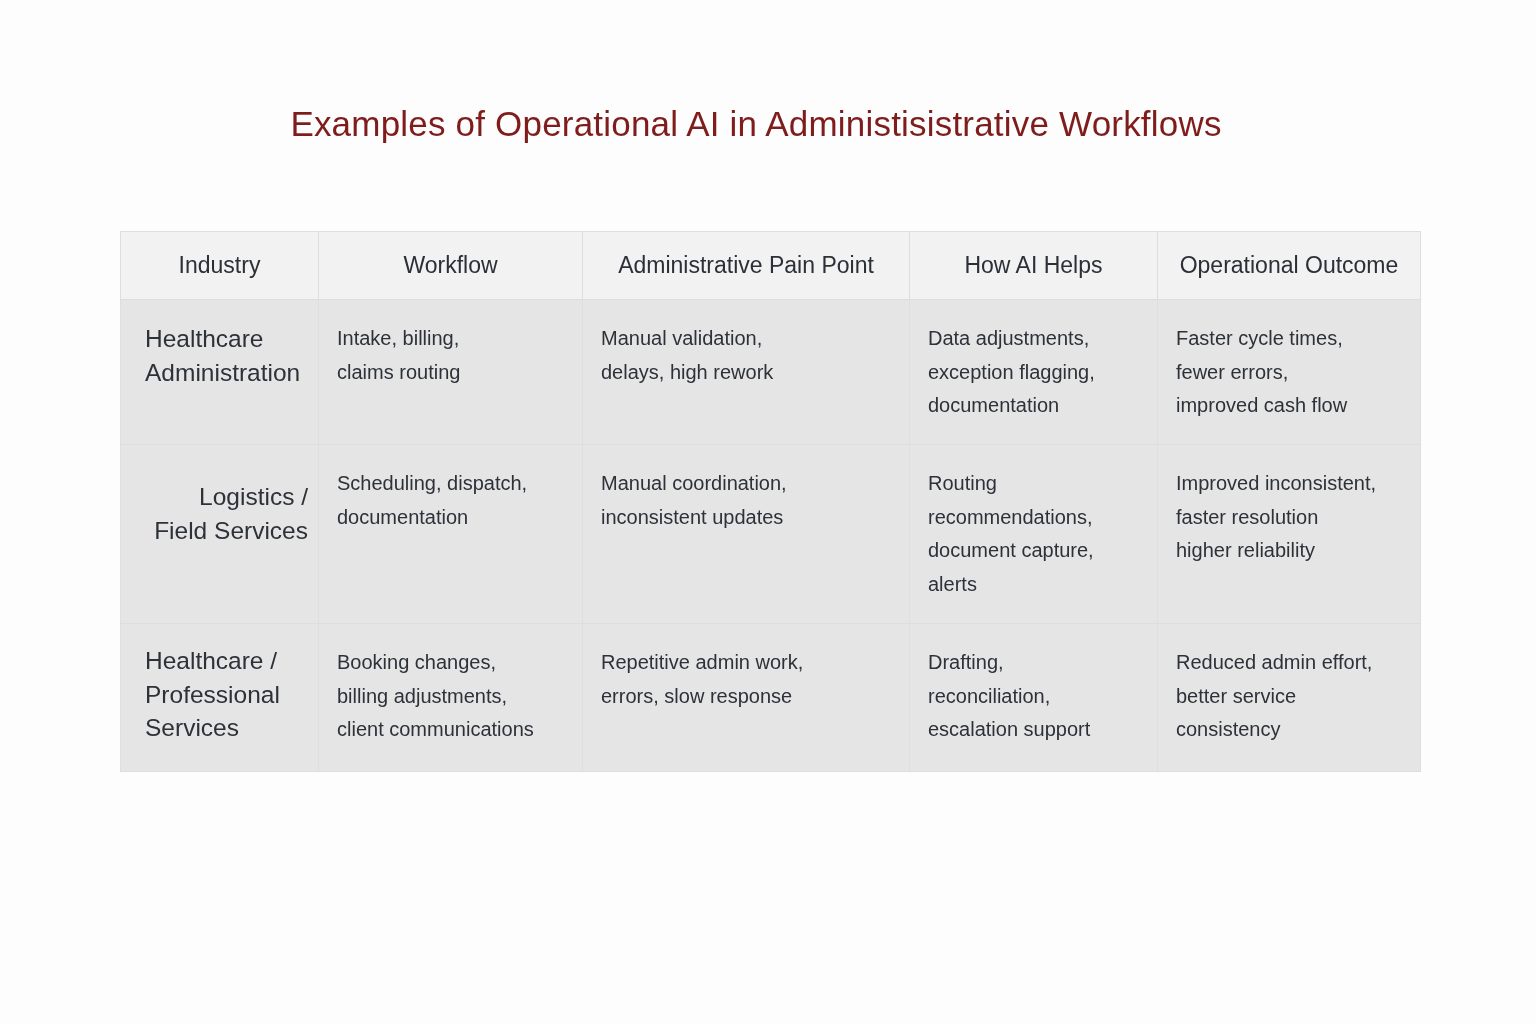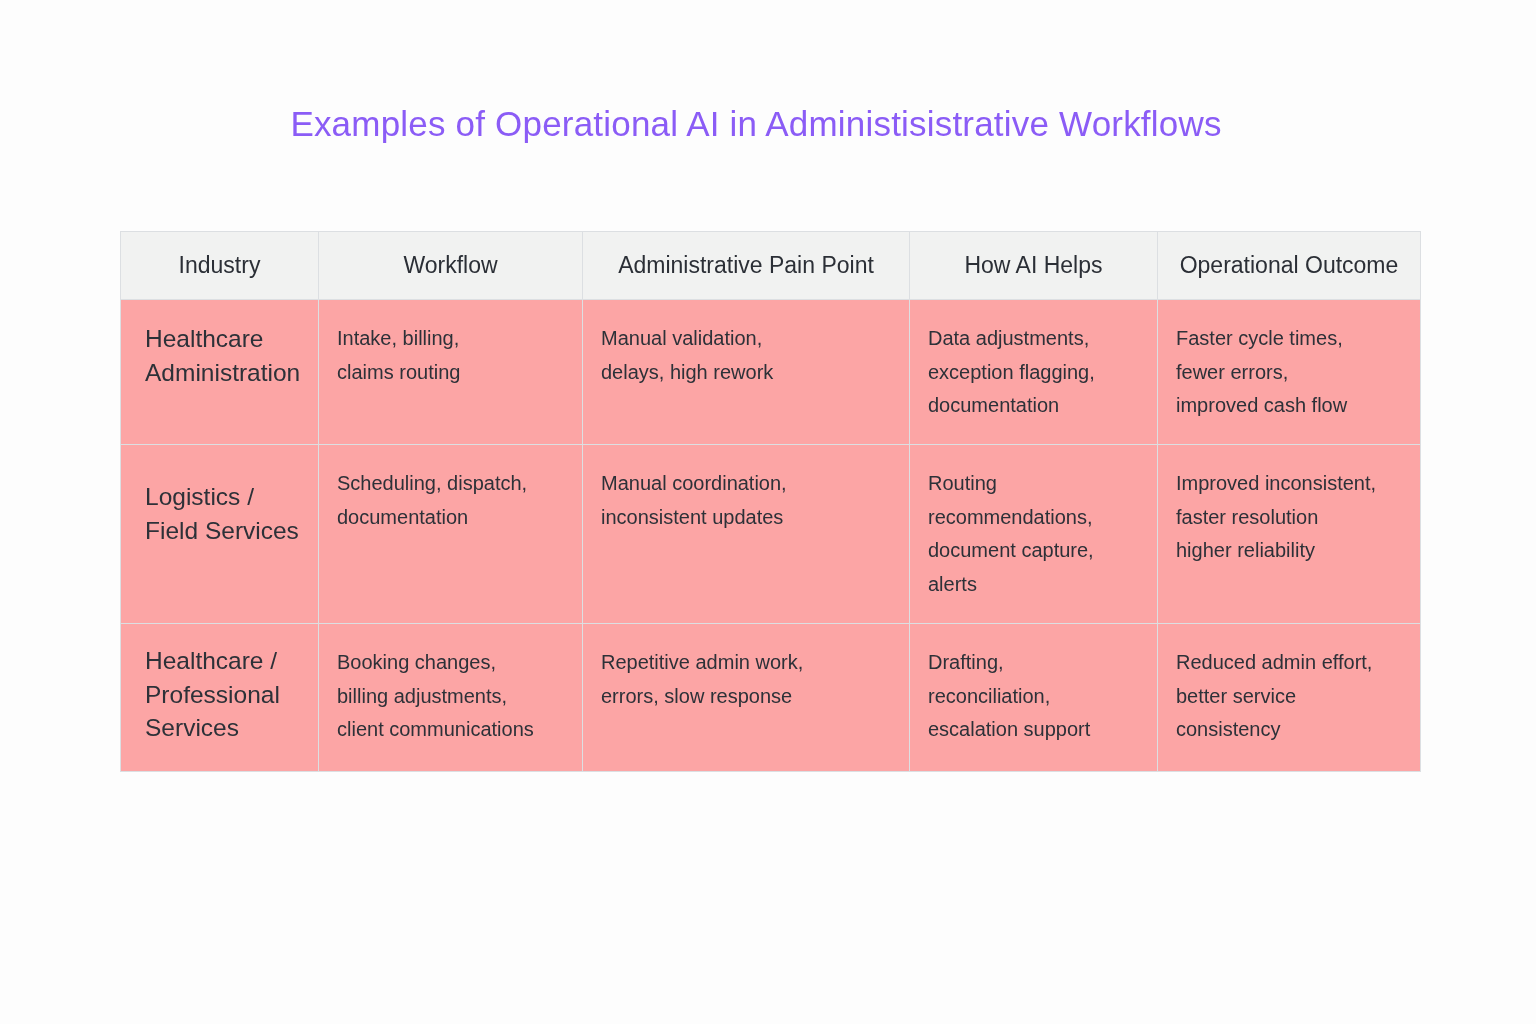--- a/index.html
+++ b/index.html
@@ -17,31 +17,31 @@
     }
     .title {
       position: absolute;
       top: 104px;
       left: 0;
       width: 1512px;
       text-align: center;
       font-size: 35px;
       font-weight: normal;
       letter-spacing: 0.2px;
-      color: #8b5cf6;
+      color: #7f1d1d;
       margin: 0;
     }
     table.ops {
       position: absolute;
       left: 120px;
       top: 231px;
       width: 1300px;
       border-collapse: collapse;
       table-layout: fixed;
-      background: #fca5a5;
+      background: #e5e5e5;
       border: 1.5px solid #d9dcdf;
     }
     table.ops th, table.ops td {
       border: 1.5px solid #dcdfe2;
       vertical-align: top;
     }
     table.ops thead th {
       background: #f1f2f1;
       height: 67px;
       font-weight: normal;
@@ -58,21 +58,21 @@
       color: #2d3138;
       padding: 22px 10px 10px 18px;
     }
     table.ops tbody td.industry {
       font-size: 24.5px;
       padding-left: 24px;
     }
     tr.row-1 td { height: 112px; }
     tr.row-1 td.industry { }
     tr.row-2 td { height: 133px; padding-top: 20px; }
-    tr.row-2 td.industry { padding-top: 35px; }
+    tr.row-2 td.industry { padding-top: 35px; text-align: right; }
     tr.row-3 td { height: 115px; padding-top: 18px; }
     tr.row-3 td.industry { padding-top: 20px; }
     .cell-line { display: block; white-space: nowrap; }
   </style>
 </head>
 <body>
 
 <h1 class="title">Examples of Operational AI in Administisistrative Workflows</h1>
 
 <table class="ops">

